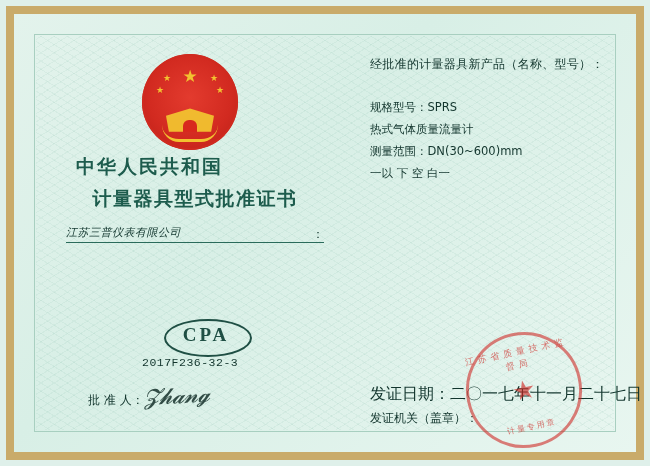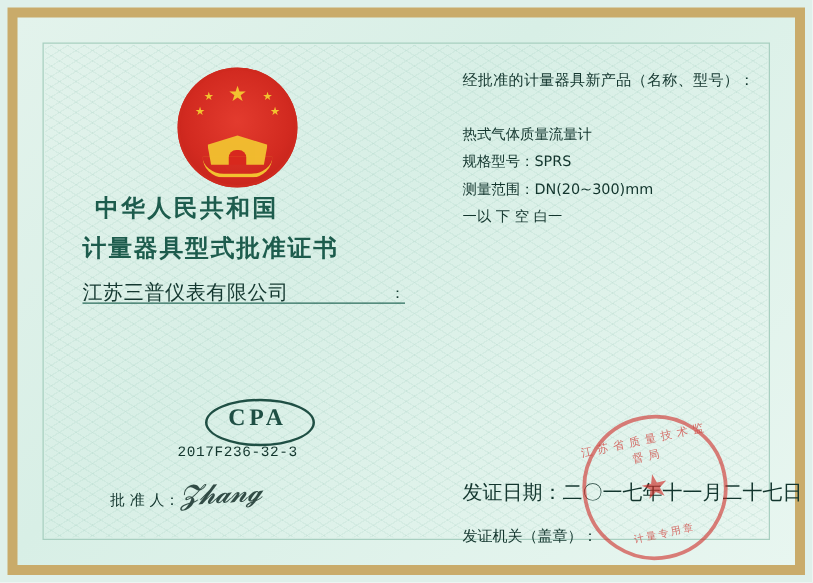--- a/index.html
+++ b/index.html
@@ -123,41 +123,43 @@
     font-size: 19px;
     font-weight: 700;
     letter-spacing: 2px;
     color: #1d5c4d;
   }
   .title-sub {
     position: absolute;
     left: 52px;
     top: 172px;
     width: 258px;
+    text-align: center;
     font-family: "DejaVu Serif", "Liberation Serif", serif;
     font-size: 19px;
     font-weight: 700;
     letter-spacing: 1.5px;
     color: #1d5c4d;
   }
 
   
   .company-row {
     position: absolute;
     left: 52px;
     top: 210px;
     width: 258px;
     font-size: 12.5px;
     color: #13372f;
     font-family: "DejaVu Sans", "Liberation Sans", sans-serif;
   }
   .company-name {
     display: inline-block;
-    font-size: 16px;
+    font-size: 11px;
     letter-spacing: .5px;
+    font-style: italic;
   }
   .company-colon {
     position: absolute;
     right: 0;
     top: 2px;
     font-size: 12px;
   }
   .company-underline {
     position: absolute;
     left: 0;
@@ -273,21 +275,20 @@
     color: #12352d;
     white-space: nowrap;
   }
   .issuer-row {
     position: absolute;
     left: 356px;
     top: 396px;
     font-size: 12px;
     color: #12352d;
     white-space: nowrap;
-    margin-top: 11px;
   }
 
   
   .seal {
     position: absolute;
     left: 452px;
     top: 318px;
     width: 110px;
     height: 110px;
     border-radius: 50%;
@@ -367,23 +368,23 @@
       <span class="cpa-ellipse"></span>
       <span class="cpa-text">CPA</span>
     </div>
     <div class="cpa-code">2017F236-32-3</div>
 
     <div class="approver-label">批 准 人：</div>
     <div class="signature">𝓩𝓱𝓪𝓷𝓰</div>
 
     <div class="right-head">经批准的计量器具新产品（名称、型号）：</div>
     <div class="right-list">
+      <div class="ritem">规格型号：SPRS</div>
       <div class="ritem">热式气体质量流量计</div>
-      <div class="ritem">规格型号：SPRS</div>
-      <div class="ritem">测量范围：DN(20~300)mm</div>
+      <div class="ritem">测量范围：DN(30~600)mm</div>
       <div class="ritem">一以 下 空 白一</div>
     </div>
 
     <div class="date-row">
       <span>发证日期：</span><span>二〇一七年十一月二十七日</span>
     </div>
     <div class="issuer-row">发证机关（盖章）：</div>
 
     <div class="seal">
       <span class="seal-top">江苏省质量技术监督局</span>

